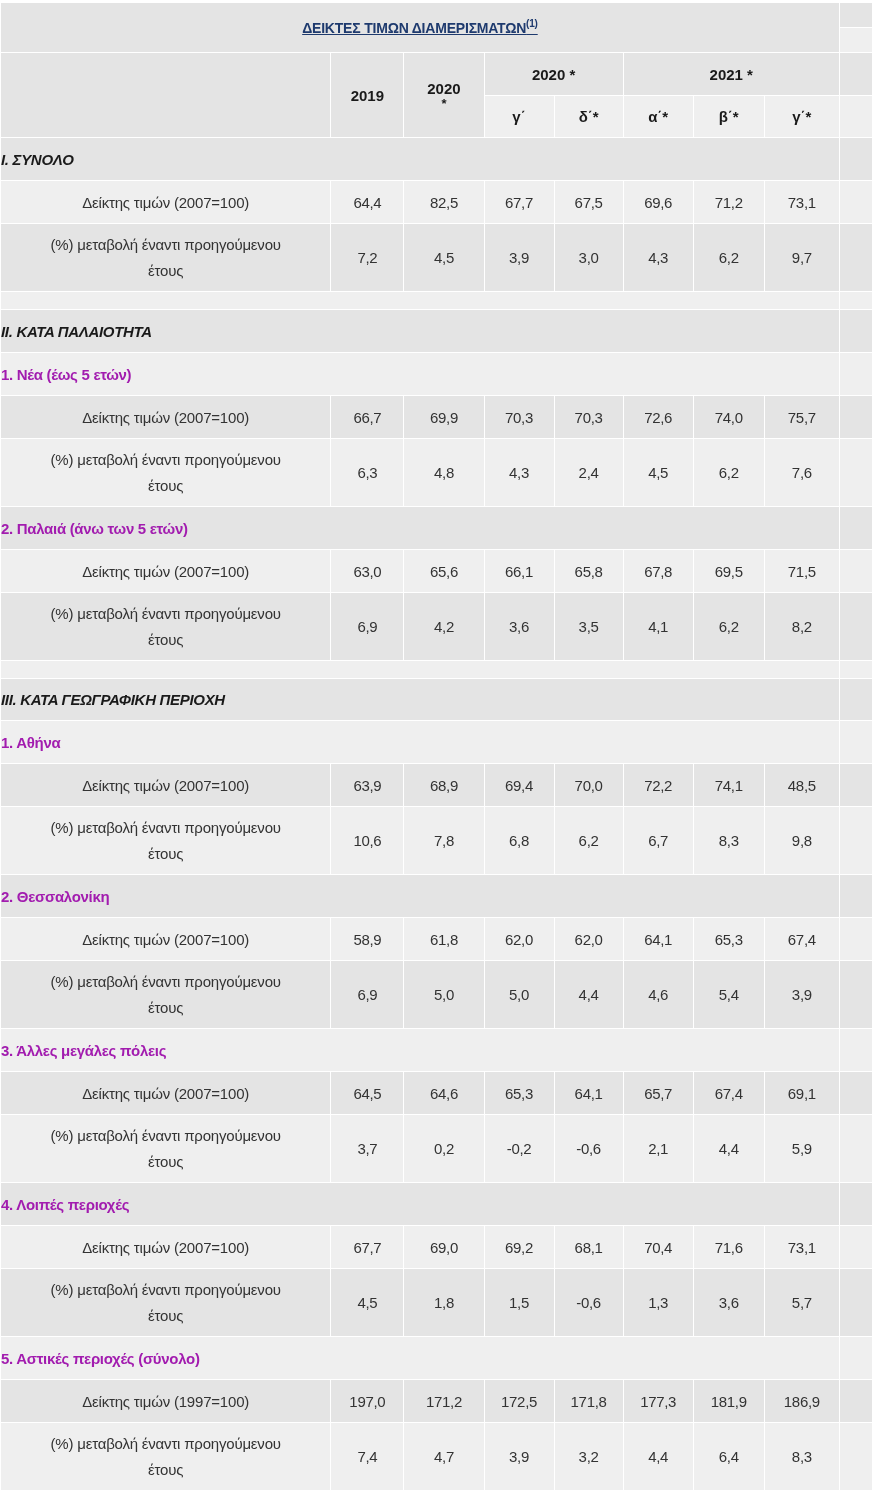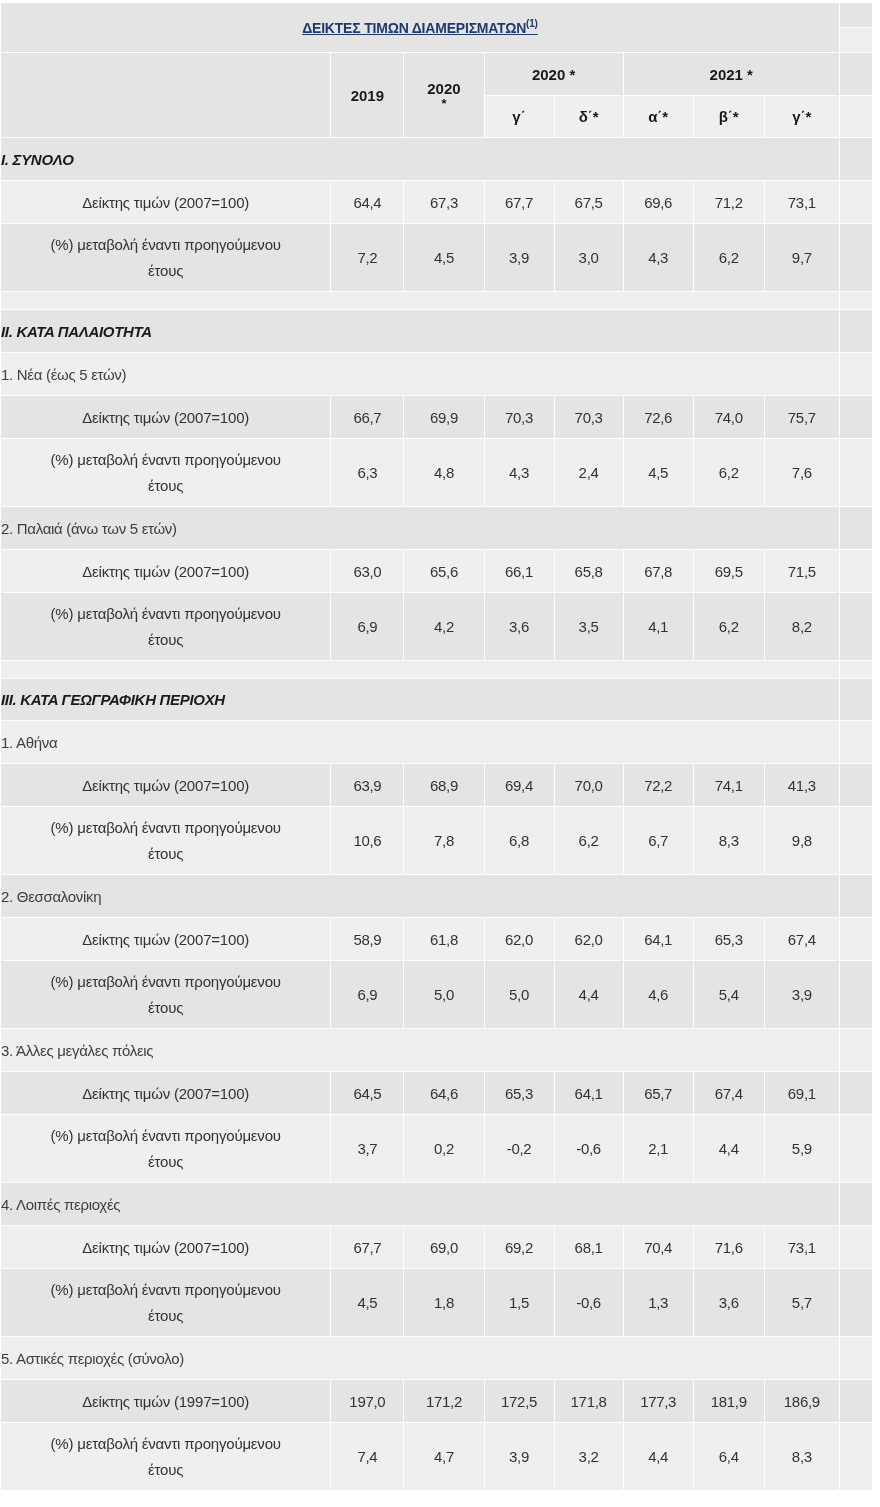--- a/index.html
+++ b/index.html
@@ -8,21 +8,21 @@
   table.t { position: absolute; left: 0; top: 2px; border-collapse: separate; border-spacing: 1px;
             background: #ffffff; table-layout: fixed; width: 873px; }
   table.t td { padding: 0; font-size: 15px; vertical-align: middle; }
   .dk { background: #e4e4e4; }
   .lt { background: #efefef; }
   td.lbl { padding-left: 16px; text-align: center; color: #333; letter-spacing: -0.2px; }
   td.num { text-align: center; color: #333; letter-spacing: -0.3px; }
   td.pct { vertical-align: bottom; padding-bottom: 10px; }
   td.lbl.pctl { vertical-align: middle; line-height: 26px; padding-top: 2px; padding-bottom: 2px; }
   td.sec { font-weight: bold; font-style: italic; padding-left: 16px; color: #1a1a1a; font-size: 14.5px; letter-spacing: -0.3px; }
-  td.sub { font-weight: normal; padding-left: 16px; color: #404040; font-size: 14.5px; letter-spacing: -0.3px; }
+  td.sub { font-weight: bold; padding-left: 16px; color: #a21caf; font-size: 14.5px; letter-spacing: -0.3px; }
   td.hdr { text-align: center; font-weight: bold; color: #1a1a1a; font-size: 15px; }
   .title-link { color: #1e3a6e; text-decoration: underline; font-size: 14px; font-weight: bold; letter-spacing: -0.2px; }
   .title-link sup { font-size: 10px; }
   .star { display: block; font-size: 13px; line-height: 14px; }
 </style>
 </head>
 <body>
 
 <table class="t">
   <colgroup>
@@ -65,21 +65,21 @@
     <td class="lt"></td>
   </tr>
 
   <tr style="height:42px" class="dk">
     <td class="sec" colspan="8">I. ΣΥΝΟΛΟ</td>
         <td></td>
   </tr>
   <tr style="height:42px" class="lt">
     <td class="lbl">Δείκτης τιμών (2007=100)</td>
     <td class="num">64,4</td>
-    <td class="num">67,3</td>
+    <td class="num">82,5</td>
     <td class="num">67,7</td>
     <td class="num">67,5</td>
     <td class="num">69,6</td>
     <td class="num">71,2</td>
     <td class="num">73,1</td>
     <td></td>
   </tr>
   <tr style="height:67px" class="dk">
     <td class="lbl pctl"><span>(%) μεταβολή έναντι προηγούμενου</span><br><span>έτους</span></td>
     <td class="num pct">7,2</td>
@@ -167,21 +167,21 @@
         <td></td>
   </tr>
   <tr style="height:42px" class="dk">
     <td class="lbl">Δείκτης τιμών (2007=100)</td>
     <td class="num">63,9</td>
     <td class="num">68,9</td>
     <td class="num">69,4</td>
     <td class="num">70,0</td>
     <td class="num">72,2</td>
     <td class="num">74,1</td>
-    <td class="num">41,3</td>
+    <td class="num">48,5</td>
     <td></td>
   </tr>
   <tr style="height:67px" class="lt">
     <td class="lbl pctl"><span>(%) μεταβολή έναντι προηγούμενου</span><br><span>έτους</span></td>
     <td class="num pct">10,6</td>
     <td class="num pct">7,8</td>
     <td class="num pct">6,8</td>
     <td class="num pct">6,2</td>
     <td class="num pct">6,7</td>
     <td class="num pct">8,3</td>

